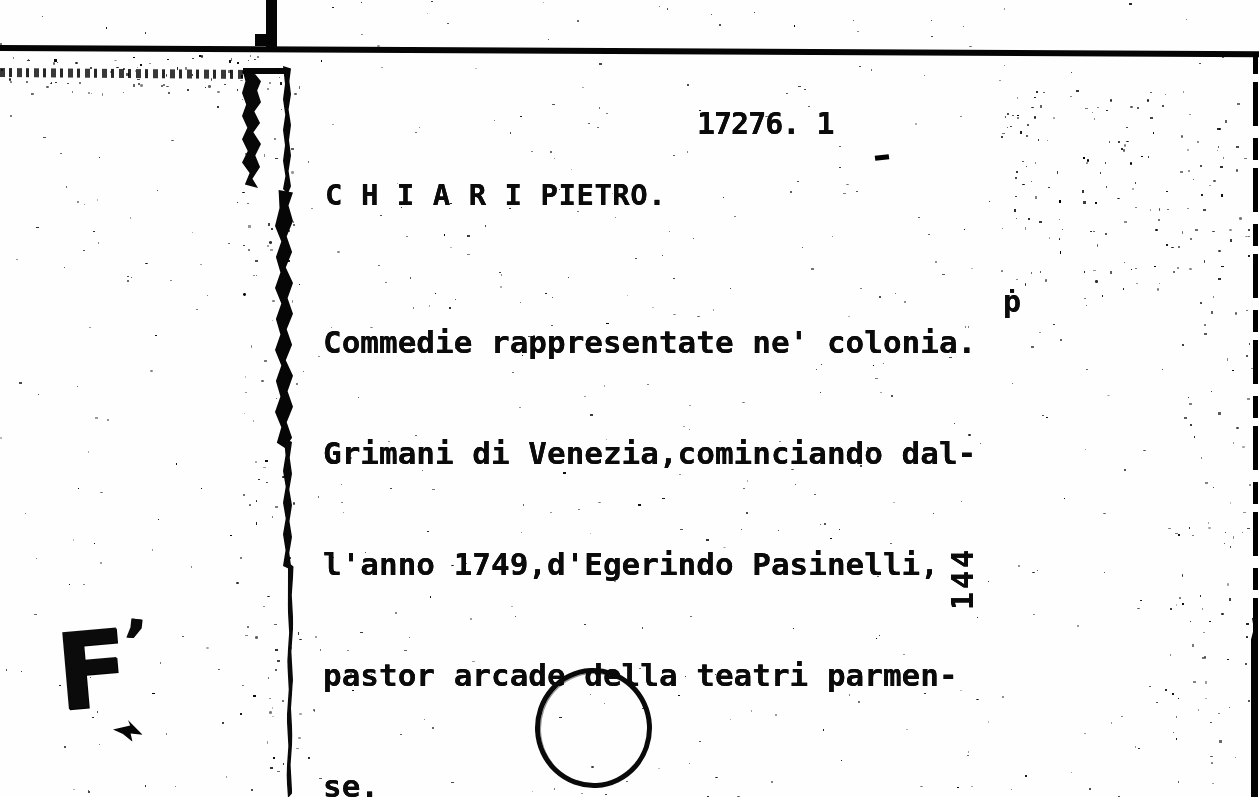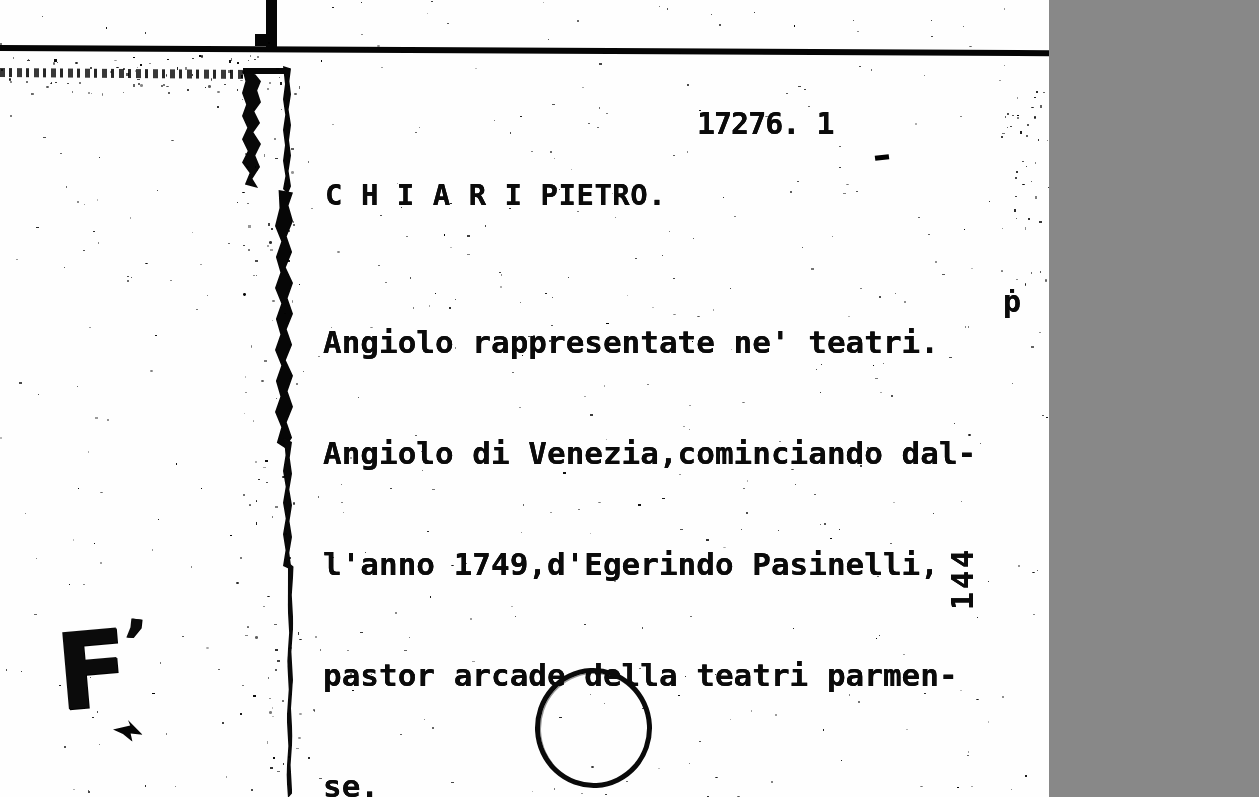--- a/index.html
+++ b/index.html
@@ -1,18 +1,18 @@
 <!DOCTYPE html>
 <html><head>
 <meta charset="utf-8">
 <style>
   html,body{margin:0;padding:0;background:#888;}
   #page{
     position:relative;
-    width:1049px;height:797px;
+    width:1259px;height:797px;
     background:#fefefe;
     overflow:hidden;
     font-family:"DejaVu Sans Mono","Liberation Mono",monospace;
     color:#0b0b0b;
   }
   .abs{position:absolute;}
   .ink{color:#0b0b0b;font-weight:700;text-shadow:0 0 0.6px #000;}
 
   
   .top-line{left:0;top:45px;width:1262px;height:6px;background:#050505;
@@ -81,22 +81,22 @@
   <div class="abs right-line"></div>
   <div class="abs right-line-bottom"></div>
   <div class="abs dash-mark"></div>
   <div class="abs arrow-mark"></div>
 
   <div class="abs ink catalog-number">17276. 1</div>
 
   <div class="abs ink heading">C H I A R I  PIETRO.</div>
 
   <div class="abs ink para para1">
-    <div>Angiolo rappresentate ne' teatri.</div>
-    <div>Angiolo di Venezia,cominciando dal-</div>
+    <div>Commedie rappresentate ne' colonia.</div>
+    <div>Grimani di Venezia,cominciando dal-</div>
     <div>l'anno 1749,d'Egerindo Pasinelli,</div>
     <div>pastor arcade della teatri parmen-</div>
     <div>se.</div>
   </div>
 
 
   <div class="abs ink stray-p">ṗ</div>
 
   <div class="abs rot-num-wrap">
     <span class="ink rot-num">144</span>

